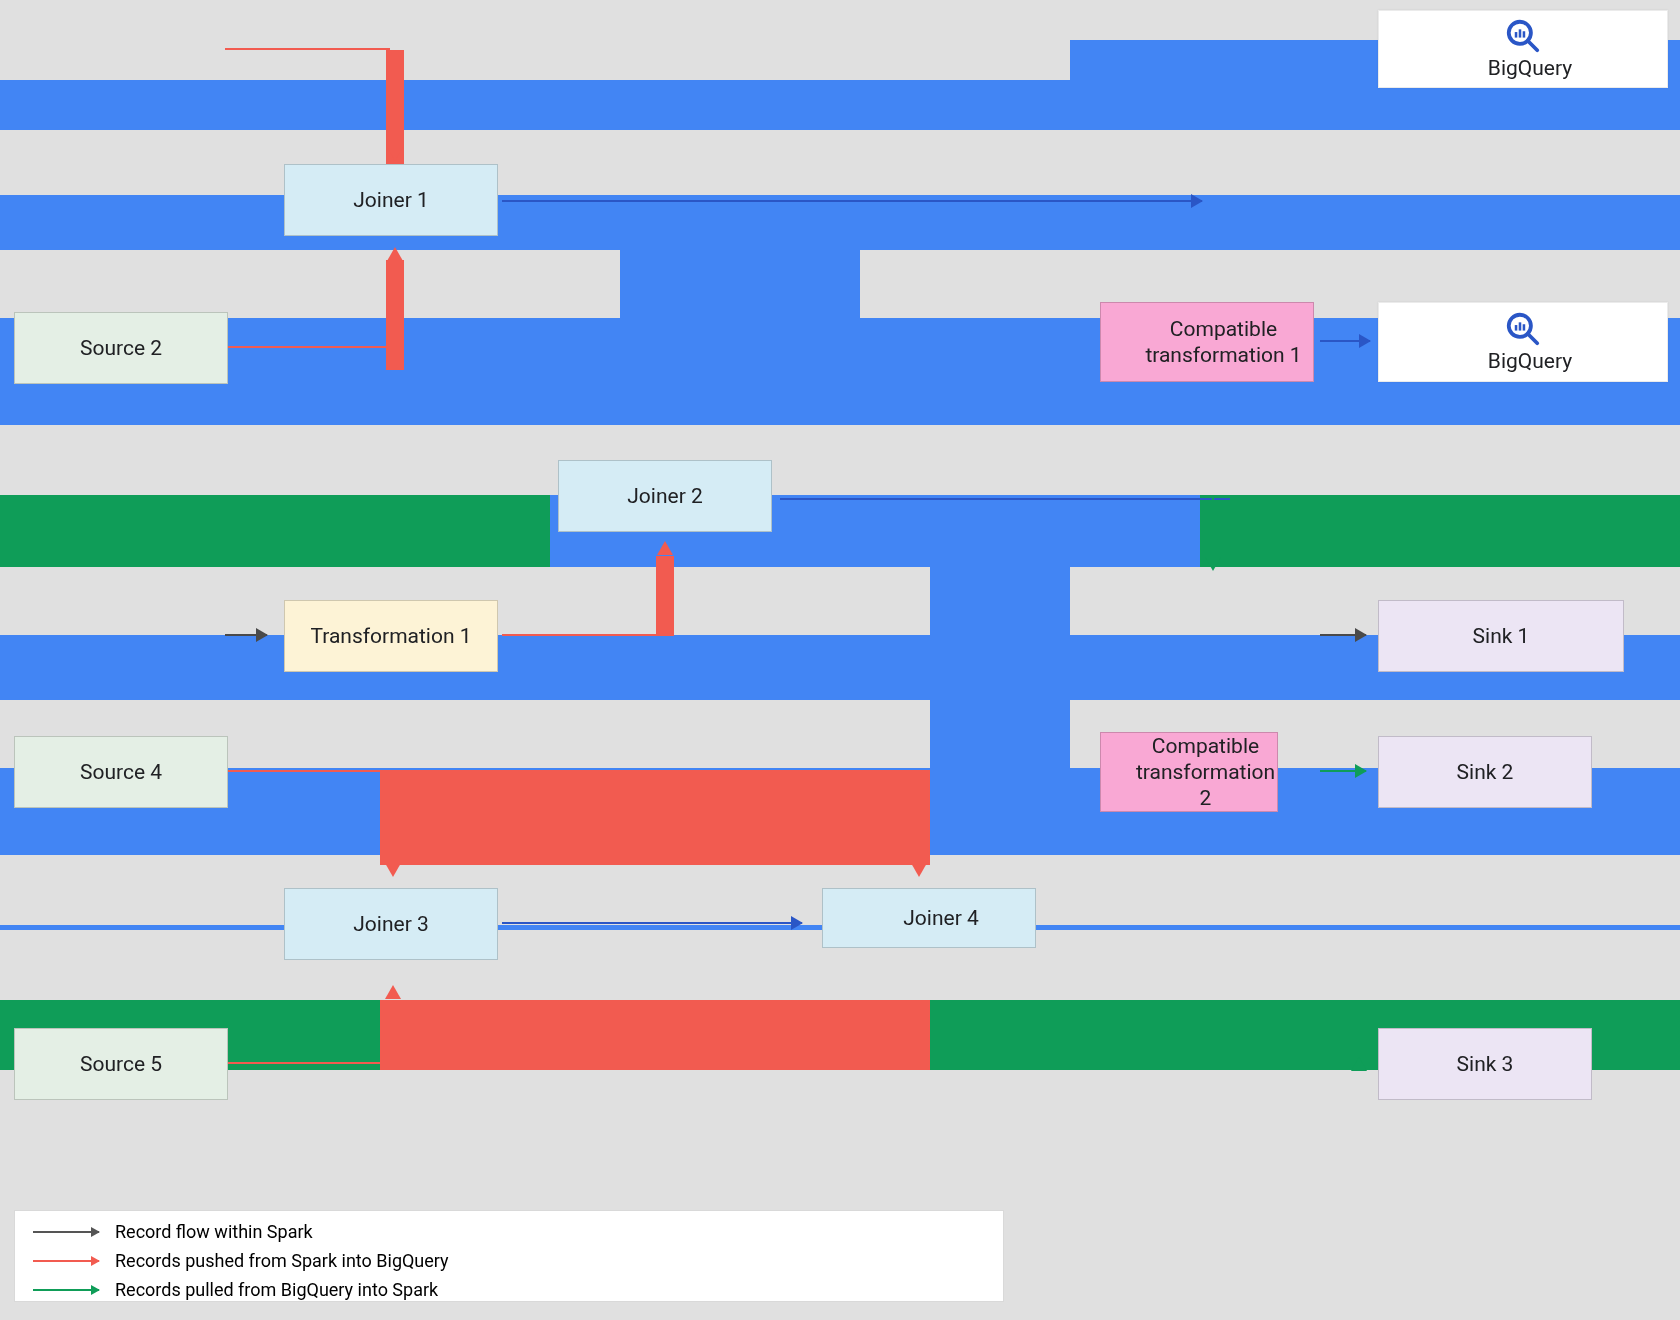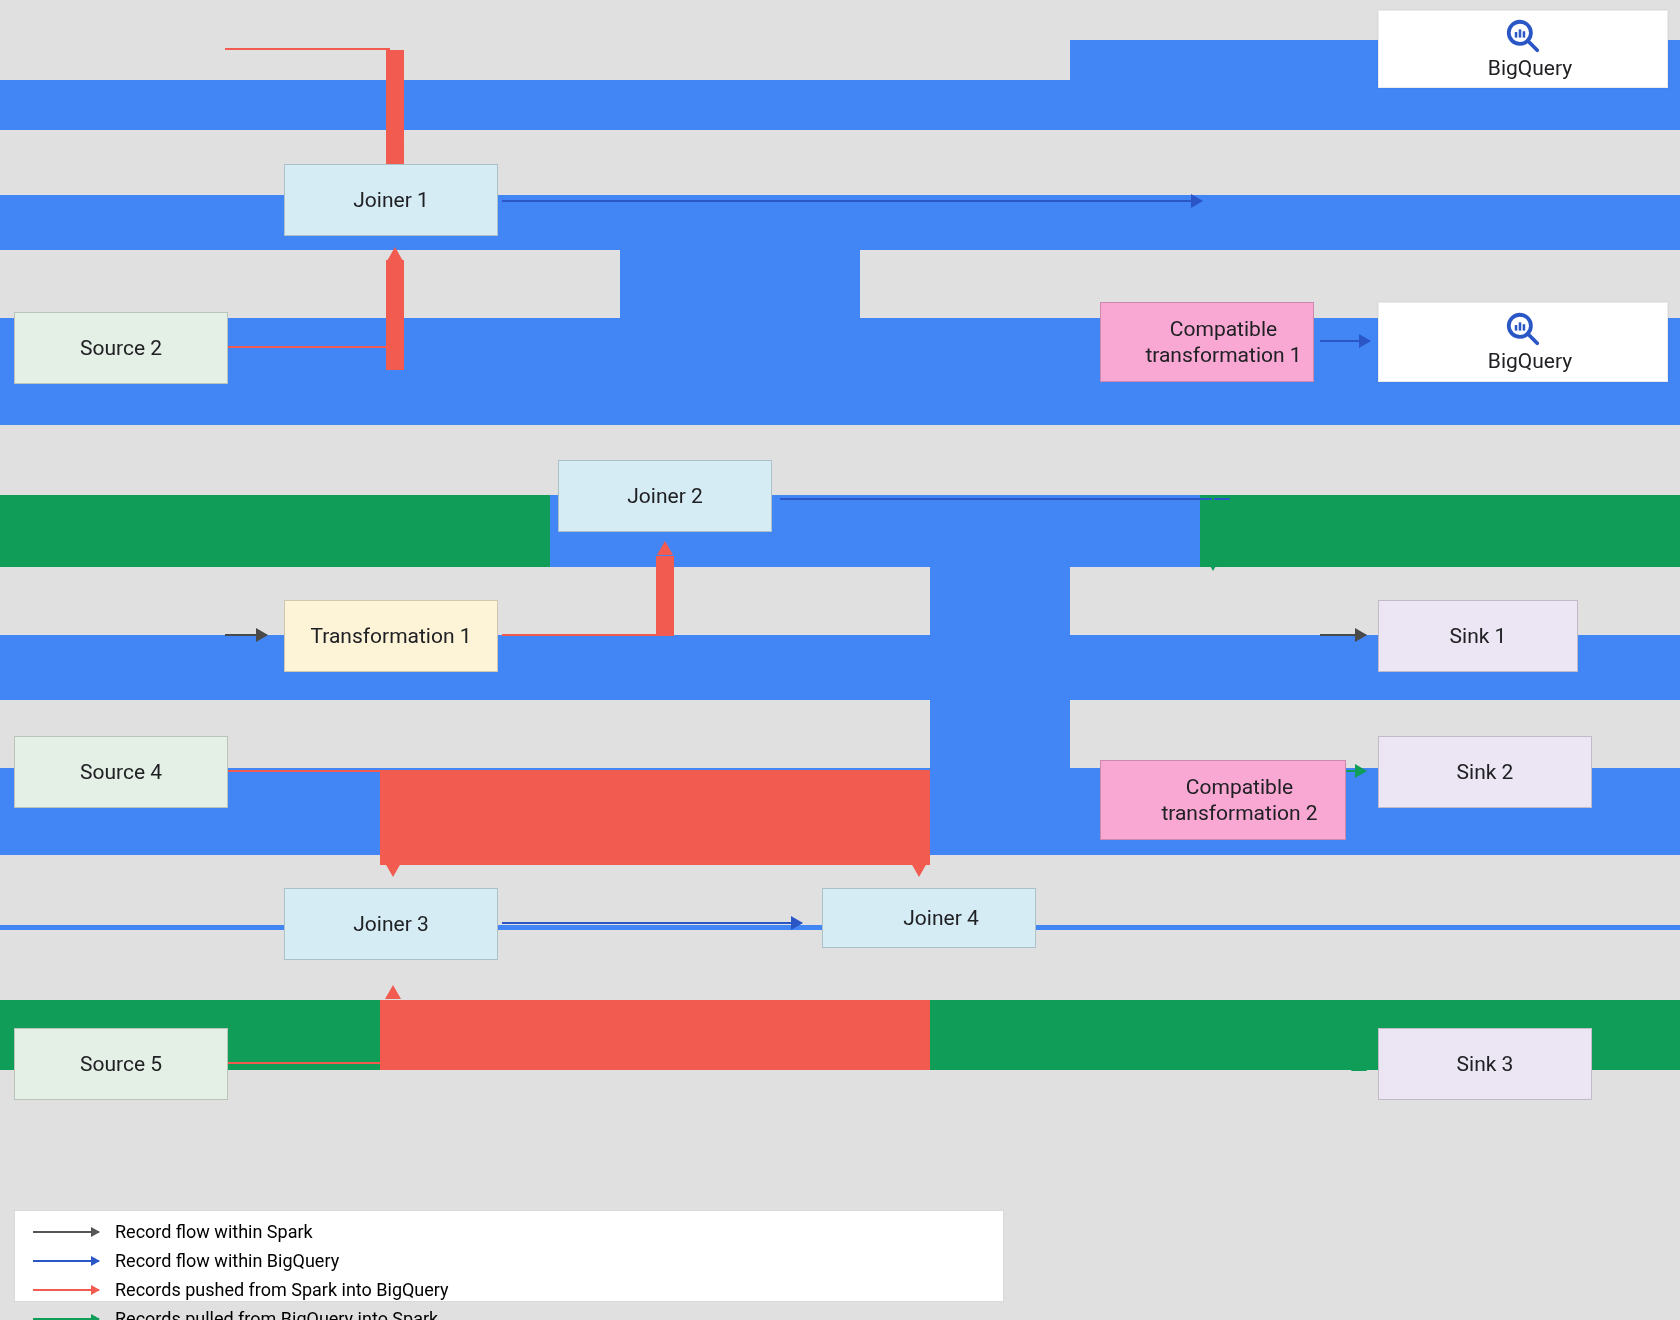--- a/index.html
+++ b/index.html
@@ -205,28 +205,28 @@
     <span class="bq-label">BigQuery</span>
   </div>
 
   <div class="box joiner" style="left:558px; top:460px; width:214px; height:72px;">
     <span>Joiner 2</span>
   </div>
 
   <div class="box trans" style="left:284px; top:600px; width:214px; height:72px;">
     <span>Transformation 1</span>
   </div>
-  <div class="box sink" style="left:1378px; top:600px; width:200px; height:72px;">
+  <div class="box sink" style="left:1378px; top:600px; width:246px; height:72px;">
     <span>Sink 1</span>
   </div>
 
   <div class="box source" style="left:14px; top:736px; width:214px; height:72px;">
     <span>Source 4</span>
   </div>
-  <div class="box compat" style="left:1100px; top:732px; width:246px; height:80px;margin-top:28px;">
+  <div class="box compat" style="left:1100px; top:732px; width:178px; height:80px;">
     <span>Compatible transformation 2</span>
   </div>
   <div class="box sink" style="left:1378px; top:736px; width:214px; height:72px;">
     <span>Sink 2</span>
   </div>
 
   <div class="box joiner" style="left:284px; top:888px; width:214px; height:72px;">
     <span>Joiner 3</span>
   </div>
   <div class="box joiner" style="left:822px; top:888px; width:214px; height:60px;padding-left:32px;">
@@ -237,24 +237,20 @@
     <span>Source 5</span>
   </div>
   <div class="box sink" style="left:1378px; top:1028px; width:214px; height:72px;">
     <span>Sink 3</span>
   </div>
 
   <div class="legend" style="left:14px; top:1210px; width:990px; height:92px;">
     <div class="legend-row">
       <span class="legend-swatch black"></span>
       <span>Record flow within Spark</span>
-    </div>
-    <div class="legend-row">
-      <span class="legend-swatch blue"></span>
-      <span>Record flow within BigQuery</span>
     </div>
     <div class="legend-row">
       <span class="legend-swatch red"></span>
       <span>Records pushed from Spark into BigQuery</span>
     </div>
     <div class="legend-row">
       <span class="legend-swatch green"></span>
       <span>Records pulled from BigQuery into Spark</span>
     </div>
   </div>

